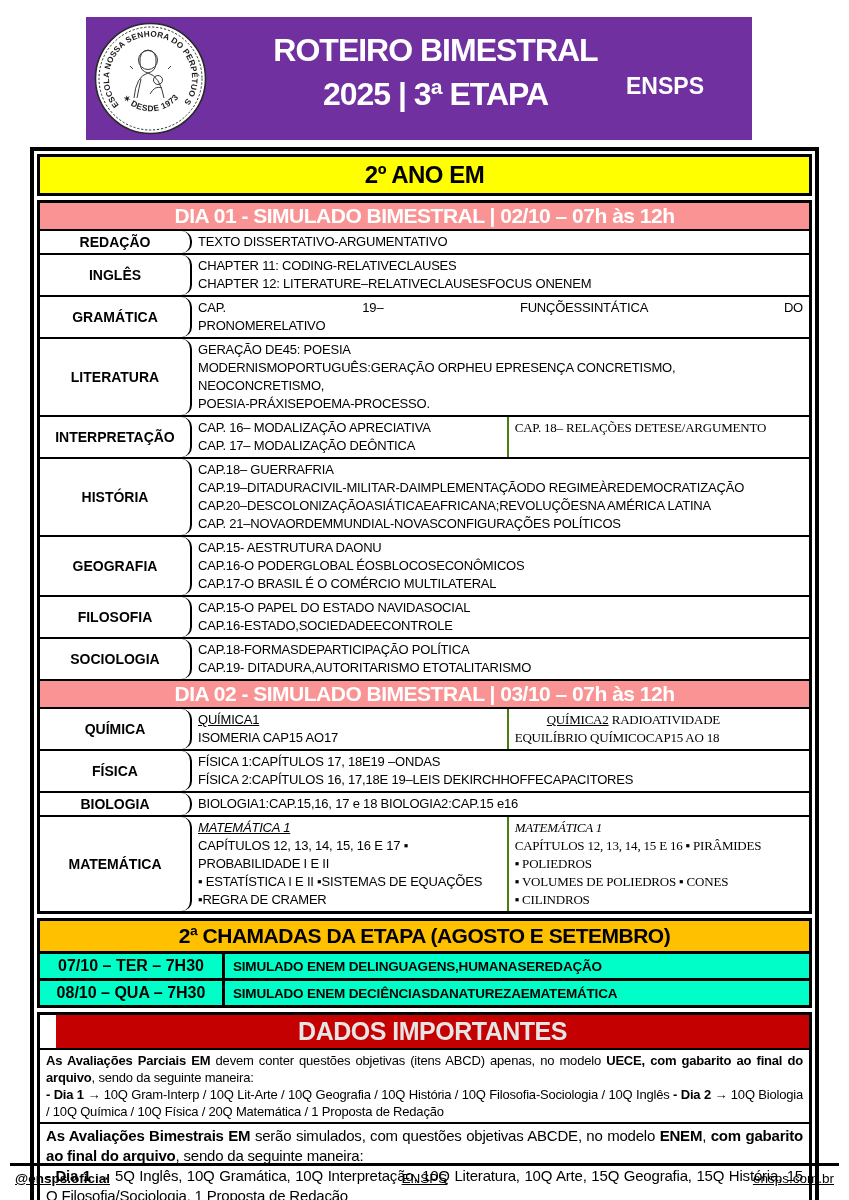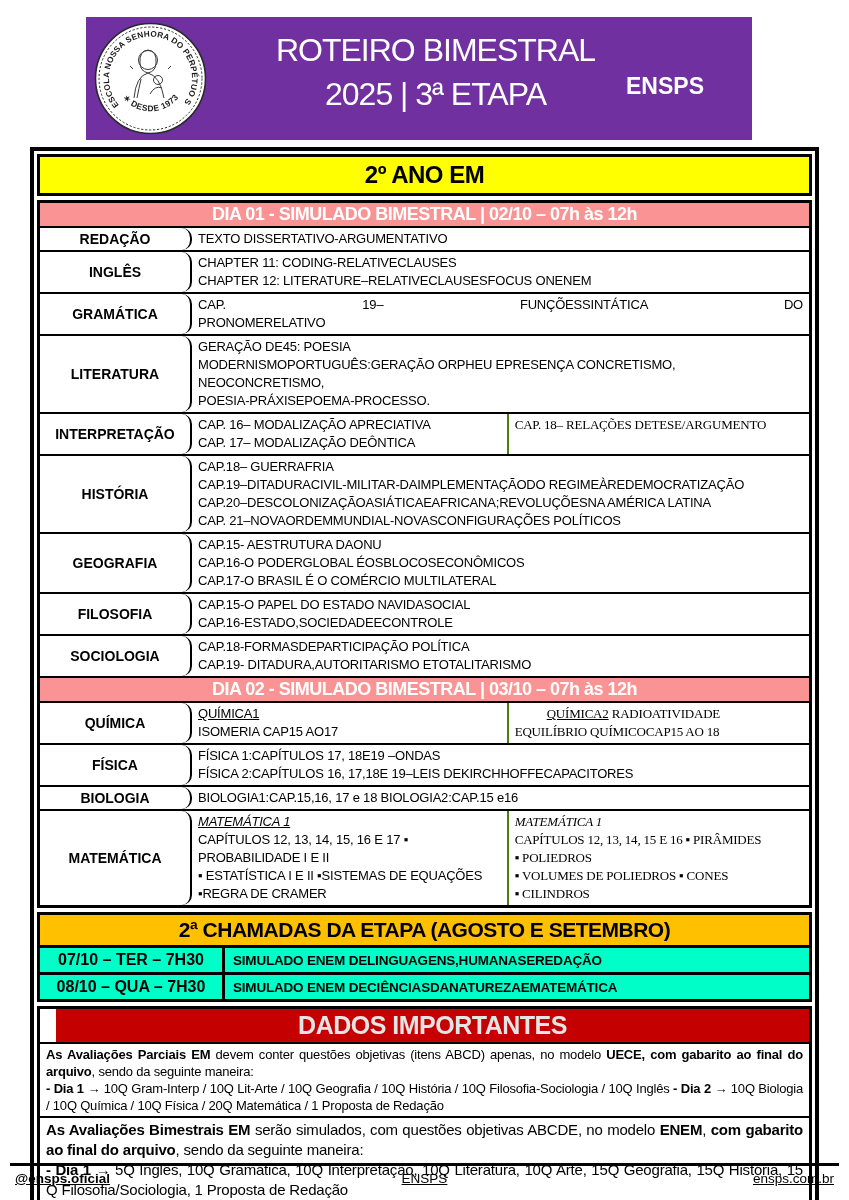--- a/index.html
+++ b/index.html
@@ -12,39 +12,39 @@
     position:relative; background:#fff; overflow:hidden;
     font-family:"Liberation Sans", sans-serif; color:#000;
   }
   
   .header{
     position:absolute; left:86px; top:17px; width:666px; height:123px;
     background:var(--purple,#7030A0);
   }
   .logo{position:absolute; left:8px; top:5px; width:113px; height:113px;}
   .titlebox{position:absolute; left:145px; right:112px; top:11px; text-align:center;
-    color:#fff; font-weight:normal; font-size:32px; line-height:44px; letter-spacing:-1px;}
+    color:#fff; font-weight:bold; font-size:32px; line-height:44px; letter-spacing:-1px;}
   .brand{position:absolute; right:48px; top:56px; color:#fff; font-weight:bold;
     font-size:23px; letter-spacing:0;}
   
   .frame{
     position:absolute; left:30px; top:147px; width:789px;
     border:4px solid #000; background:#fff; padding:3px;
   }
   .section{border:3px solid #000; background:#fff;}
   .section + .section{margin-top:4px;}
   .banner-yellow{
     background:var(--yellow,#FFFF00); text-align:center; font-weight:bold;
     font-size:24px; padding:4px 8px; letter-spacing:-0.5px;
   }
   
   .table > *:not(:first-child){border-top:2px solid #000;}
   .day-banner{
     background:var(--pink,#FA9494); color:#fff; text-align:center;
-    font-weight:bold; font-size:18px; padding:1px 0; letter-spacing:-0.5px;
+    font-weight:bold; font-size:21px; padding:1px 0; letter-spacing:-0.5px;
   }
   .t-row{display:flex; align-items:stretch; font-size:13px; line-height:18px; letter-spacing:-0.2px;}
   .t-subject{
     flex:0 0 152px; border-right:2px solid #000; display:flex;
     align-items:center; justify-content:center; text-align:center;
     font-weight:bold; font-size:14px; padding:2px; letter-spacing:0;border-radius:10px;
   }
   .t-content{flex:1 1 auto; display:flex; align-items:stretch;}
   .t-col{flex:1 1 0; padding:2px 6px;}
   .t-col.first-of-two{flex:0 0 51%;}

